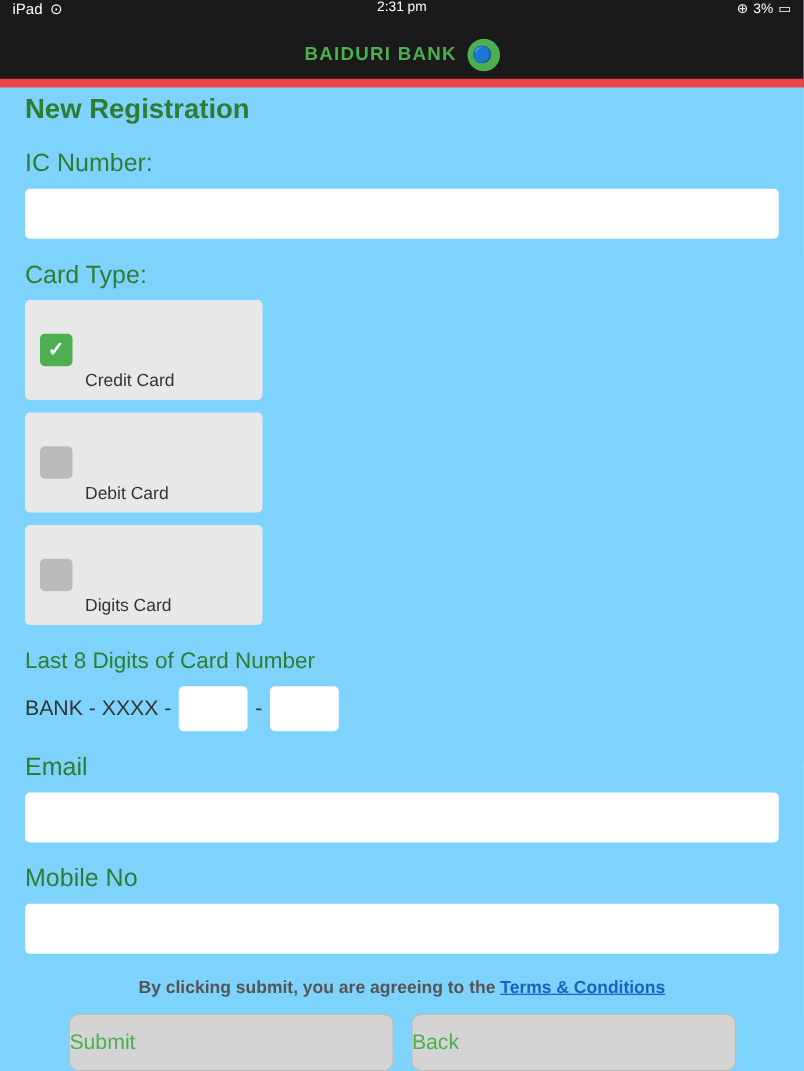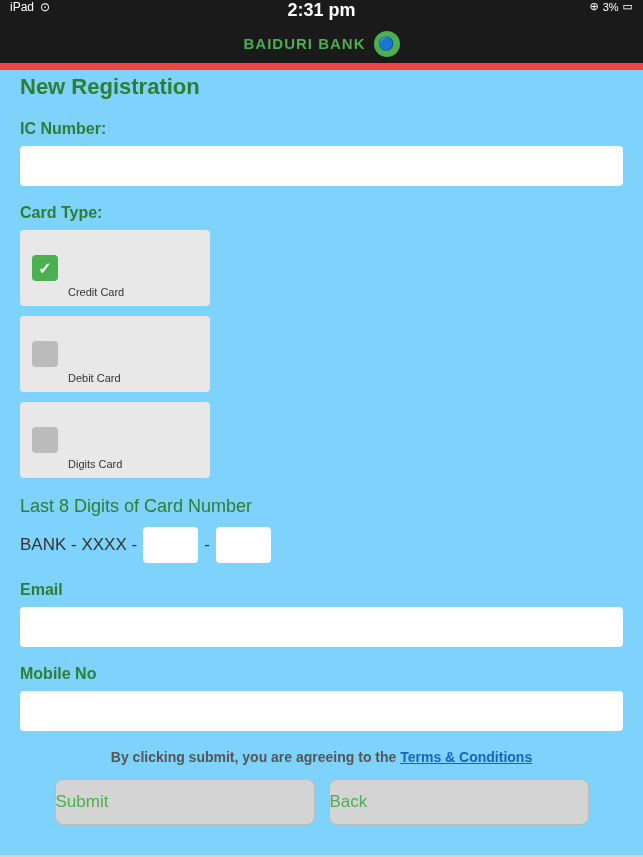--- a/index.html
+++ b/index.html
@@ -18,21 +18,21 @@
       background: #1a1a1a;
       color: #fff;
       height: 24px;
       display: flex;
       align-items: flex-start;
       justify-content: space-between;
       padding: 0 10px;
       font-size: 12px;
     }
     .status-left { display: flex; align-items: center; gap: 6px; }
-    .status-center { position: absolute; left: 50%; transform: translateX(-50%); font-size: 18px; font-weight: bold; }
+    .status-center { position: absolute; left: 50%; transform: translateX(-50%); font-size: 11px; }
     .status-right { display: flex; align-items: center; gap: 4px; font-size: 11px; }
 
     
     .nav-bar {
       background: #1a1a1a;
       height: 46px;
       display: flex;
       align-items: center;
       justify-content: center;
       border-bottom: 7px solid #ef4444;
@@ -72,22 +72,22 @@
       margin-bottom: 20px;
     }
 
     
     .form-section {
       margin-bottom: 18px;
     }
 
     .form-label {
       color: #2e7d32;
-      font-size: 16px;
-      font-weight: 700;
+      font-size: 20px;
+      font-weight: 400;
       margin-bottom: 8px;
     }
 
     .text-input {
       width: 100%;
       height: 40px;
       background: #fff;
       border: none;
       border-radius: 4px;
       padding: 0 10px;
@@ -131,21 +131,21 @@
     }
 
     .checkbox.checked::after {
       content: '✓';
       color: #fff;
       font-size: 16px;
       font-weight: bold;
     }
 
     .card-option-label {
-      font-size: 11px;
+      font-size: 14px;
       color: #333;
       margin-top: 48px;
     }
 
     
     .digits-section {
       margin-bottom: 18px;
     }
 
     .digits-label {

